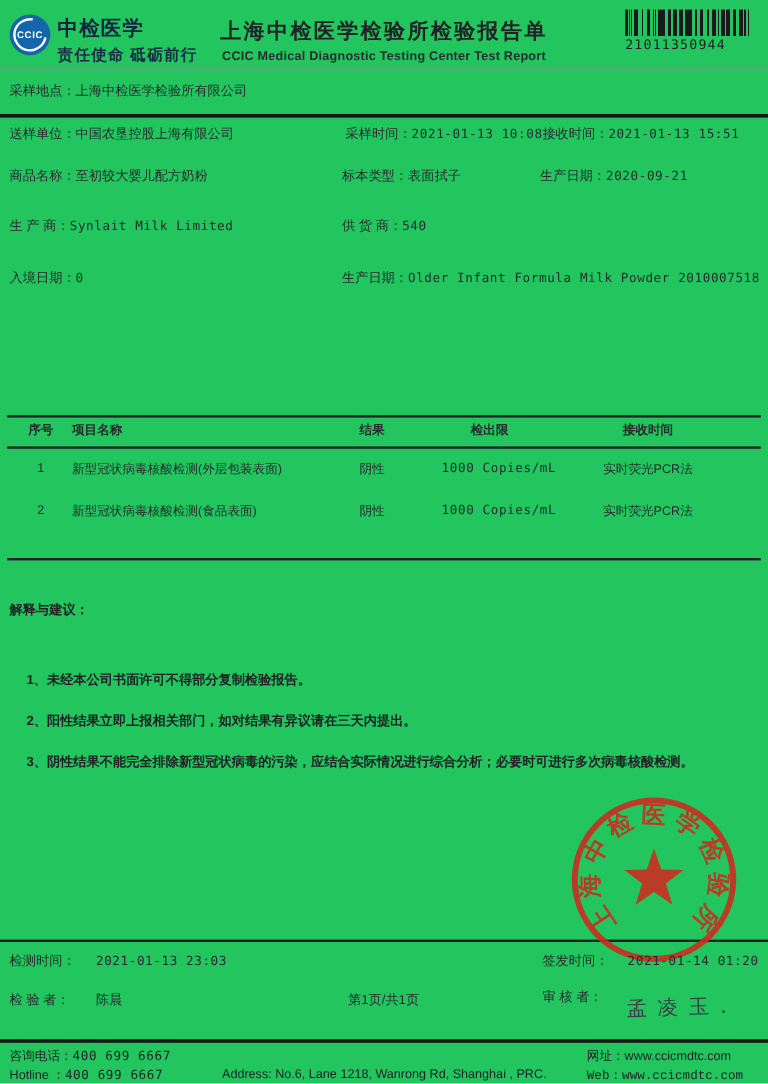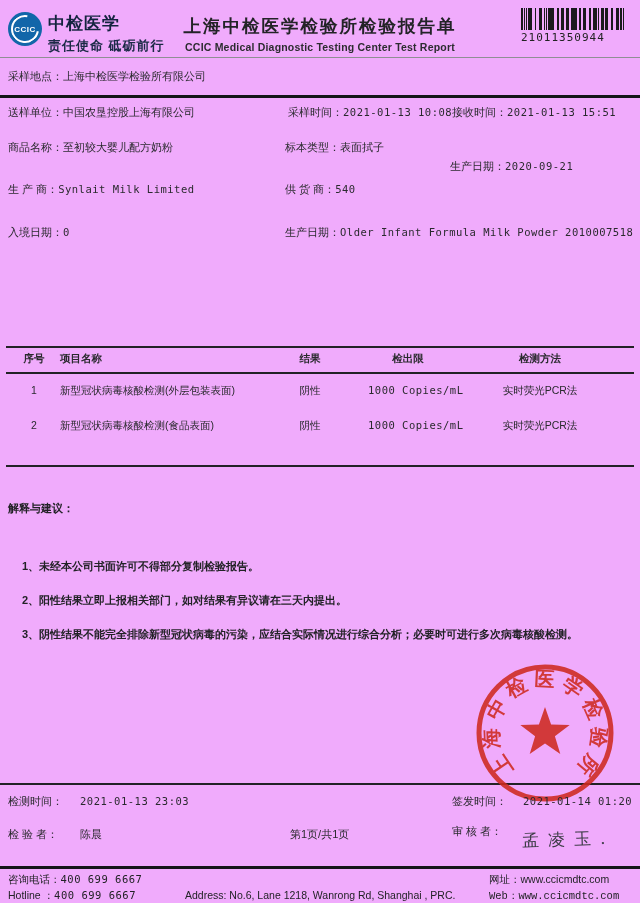--- a/index.html
+++ b/index.html
@@ -1,17 +1,17 @@
 <!DOCTYPE html>
 <html><head>
 <meta charset="utf-8">
 <style>
   html,body{margin:0;padding:0;background:#e8e8e8;}
   .page{
-    position:relative;width:640px;height:903px;background:#f0abfc;
+    position:relative;width:640px;height:903px;background:#22c55e;
     font-family:"Liberation Sans","DejaVu Sans",sans-serif;color:#2a2a2e;
     overflow:hidden;margin:0 auto;
   }
   .abs{position:absolute;}
   .lbl{font-size:11px;line-height:1.2;white-space:nowrap;}
   .mono{font-family:"DejaVu Sans Mono",monospace;font-size:10.5px;letter-spacing:.5px;}
   .hr{position:absolute;left:0;right:0;background:#222226;}
   .hr-thin{height:1px;background:#8f8f93;}
   .hr-mid{height:1.5px;}
   .hr-thick{height:2.5px;background:#151518;}
@@ -94,21 +94,21 @@
   <div class="abs lbl" style="left:452px;top:106px;">
     <span>接收时间：</span><span class="mono">2021-01-13 15:51</span>
   </div>
 
   <div class="abs lbl" style="left:8px;top:141px;">
     <span>商品名称：</span><span>至初较大婴儿配方奶粉</span>
   </div>
   <div class="abs lbl" style="left:285px;top:141px;">
     <span>标本类型：</span><span>表面拭子</span>
   </div>
-  <div class="abs lbl" style="left:450px;top:141px;margin-top:19px;">
+  <div class="abs lbl" style="left:450px;top:141px;">
     <span>生产日期：</span><span class="mono">2020-09-21</span>
   </div>
 
   <div class="abs lbl" style="left:8px;top:183px;">
     <span>生 产 商：</span><span class="mono">Synlait Milk Limited</span>
   </div>
   <div class="abs lbl" style="left:285px;top:183px;">
     <span>供 货 商：</span><span class="mono">540</span>
   </div>
 
@@ -118,21 +118,21 @@
   <div class="abs lbl" style="left:285px;top:226px;">
     <span>生产日期：</span><span class="mono">Older Infant Formula Milk Powder  2010007518</span>
   </div>
 
   <div class="hr hr-mid" style="top:346px;left:6px;right:6px;"></div>
 
   <div class="cell bold" style="left:14px;top:352px;width:40px;text-align:center;">序号</div>
   <div class="cell bold" style="left:60px;top:352px;">项目名称</div>
   <div class="cell bold" style="left:283px;top:352px;width:54px;text-align:center;">结果</div>
   <div class="cell bold" style="left:368px;top:352px;width:80px;text-align:center;">检出限</div>
-  <div class="cell bold" style="left:490px;top:352px;width:100px;text-align:center;">检测方法</div>
+  <div class="cell bold" style="left:490px;top:352px;width:100px;text-align:center;">接收时间</div>
 
   <div class="hr hr-mid" style="top:372px;left:6px;right:6px;"></div>
 
   <div>
     <div class="cell" style="left:14px;top:384px;width:40px;text-align:center;">1</div>
     <div class="cell" style="left:60px;top:384px;">新型冠状病毒核酸检测(外层包装表面)</div>
     <div class="cell" style="left:283px;top:384px;width:54px;text-align:center;">阴性</div>
     <div class="cell mono" style="left:368px;top:384px;width:80px;text-align:center;">1000 Copies/mL</div>
     <div class="cell" style="left:490px;top:384px;width:100px;text-align:center;">实时荧光PCR法</div>
   </div>

